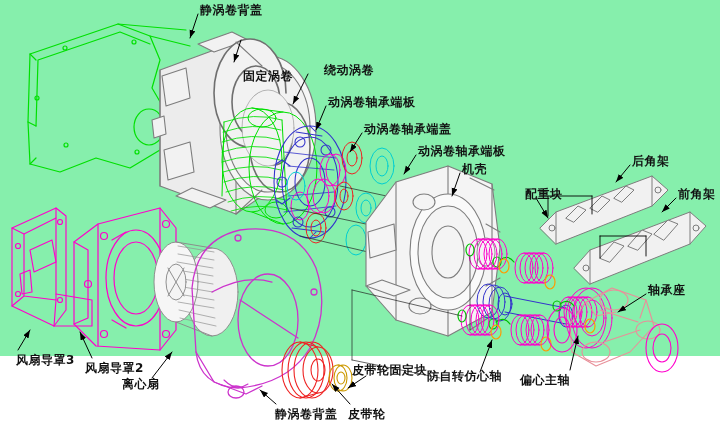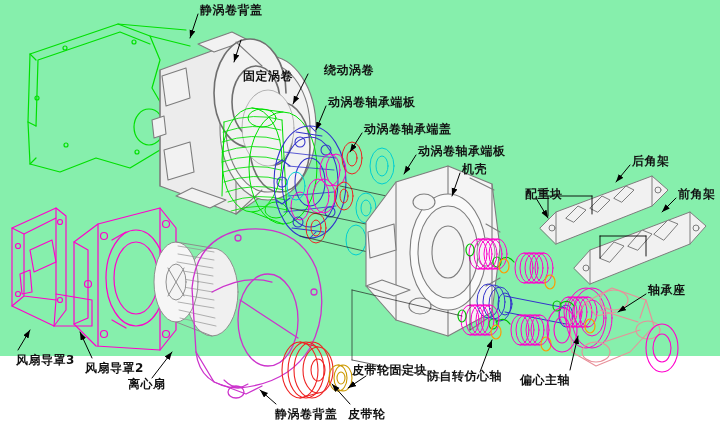--- a/index.html
+++ b/index.html
@@ -340,20 +340,20 @@
 <div class="lbl" style="left:328px;top:96px;">动涡卷轴承端板</div>
 <div class="lbl" style="left:364px;top:123px;">动涡卷轴承端盖</div>
 <div class="lbl" style="left:418px;top:145px;">动涡卷轴承端板</div>
 <div class="lbl" style="left:462px;top:163px;">机壳</div>
 <div class="lbl" style="left:525px;top:188px;">配重块</div>
 <div class="lbl" style="left:632px;top:155px;">后角架</div>
 <div class="lbl" style="left:678px;top:188px;">前角架</div>
 <div class="lbl" style="left:648px;top:284px;">轴承座</div>
 <div class="lbl" style="left:8px;top:354px;margin-left:8px;">风扇导罩3</div>
 <div class="lbl" style="left:85px;top:362px;">风扇导罩2</div>
-<div class="lbl" style="left:128px;top:378px;">离心扇</div>
+<div class="lbl" style="left:122px;top:378px;">离心扇</div>
 <div class="lbl" style="left:275px;top:408px;">静涡卷背盖</div>
 <div class="lbl" style="left:348px;top:408px;">皮带轮</div>
 <div class="lbl" style="left:352px;top:364px;">皮带轮固定块</div>
 <div class="lbl" style="left:427px;top:370px;">防自转仿心轴</div>
 <div class="lbl" style="left:520px;top:374px;">偏心主轴</div>
 
 </div>
 
 </body></html>

